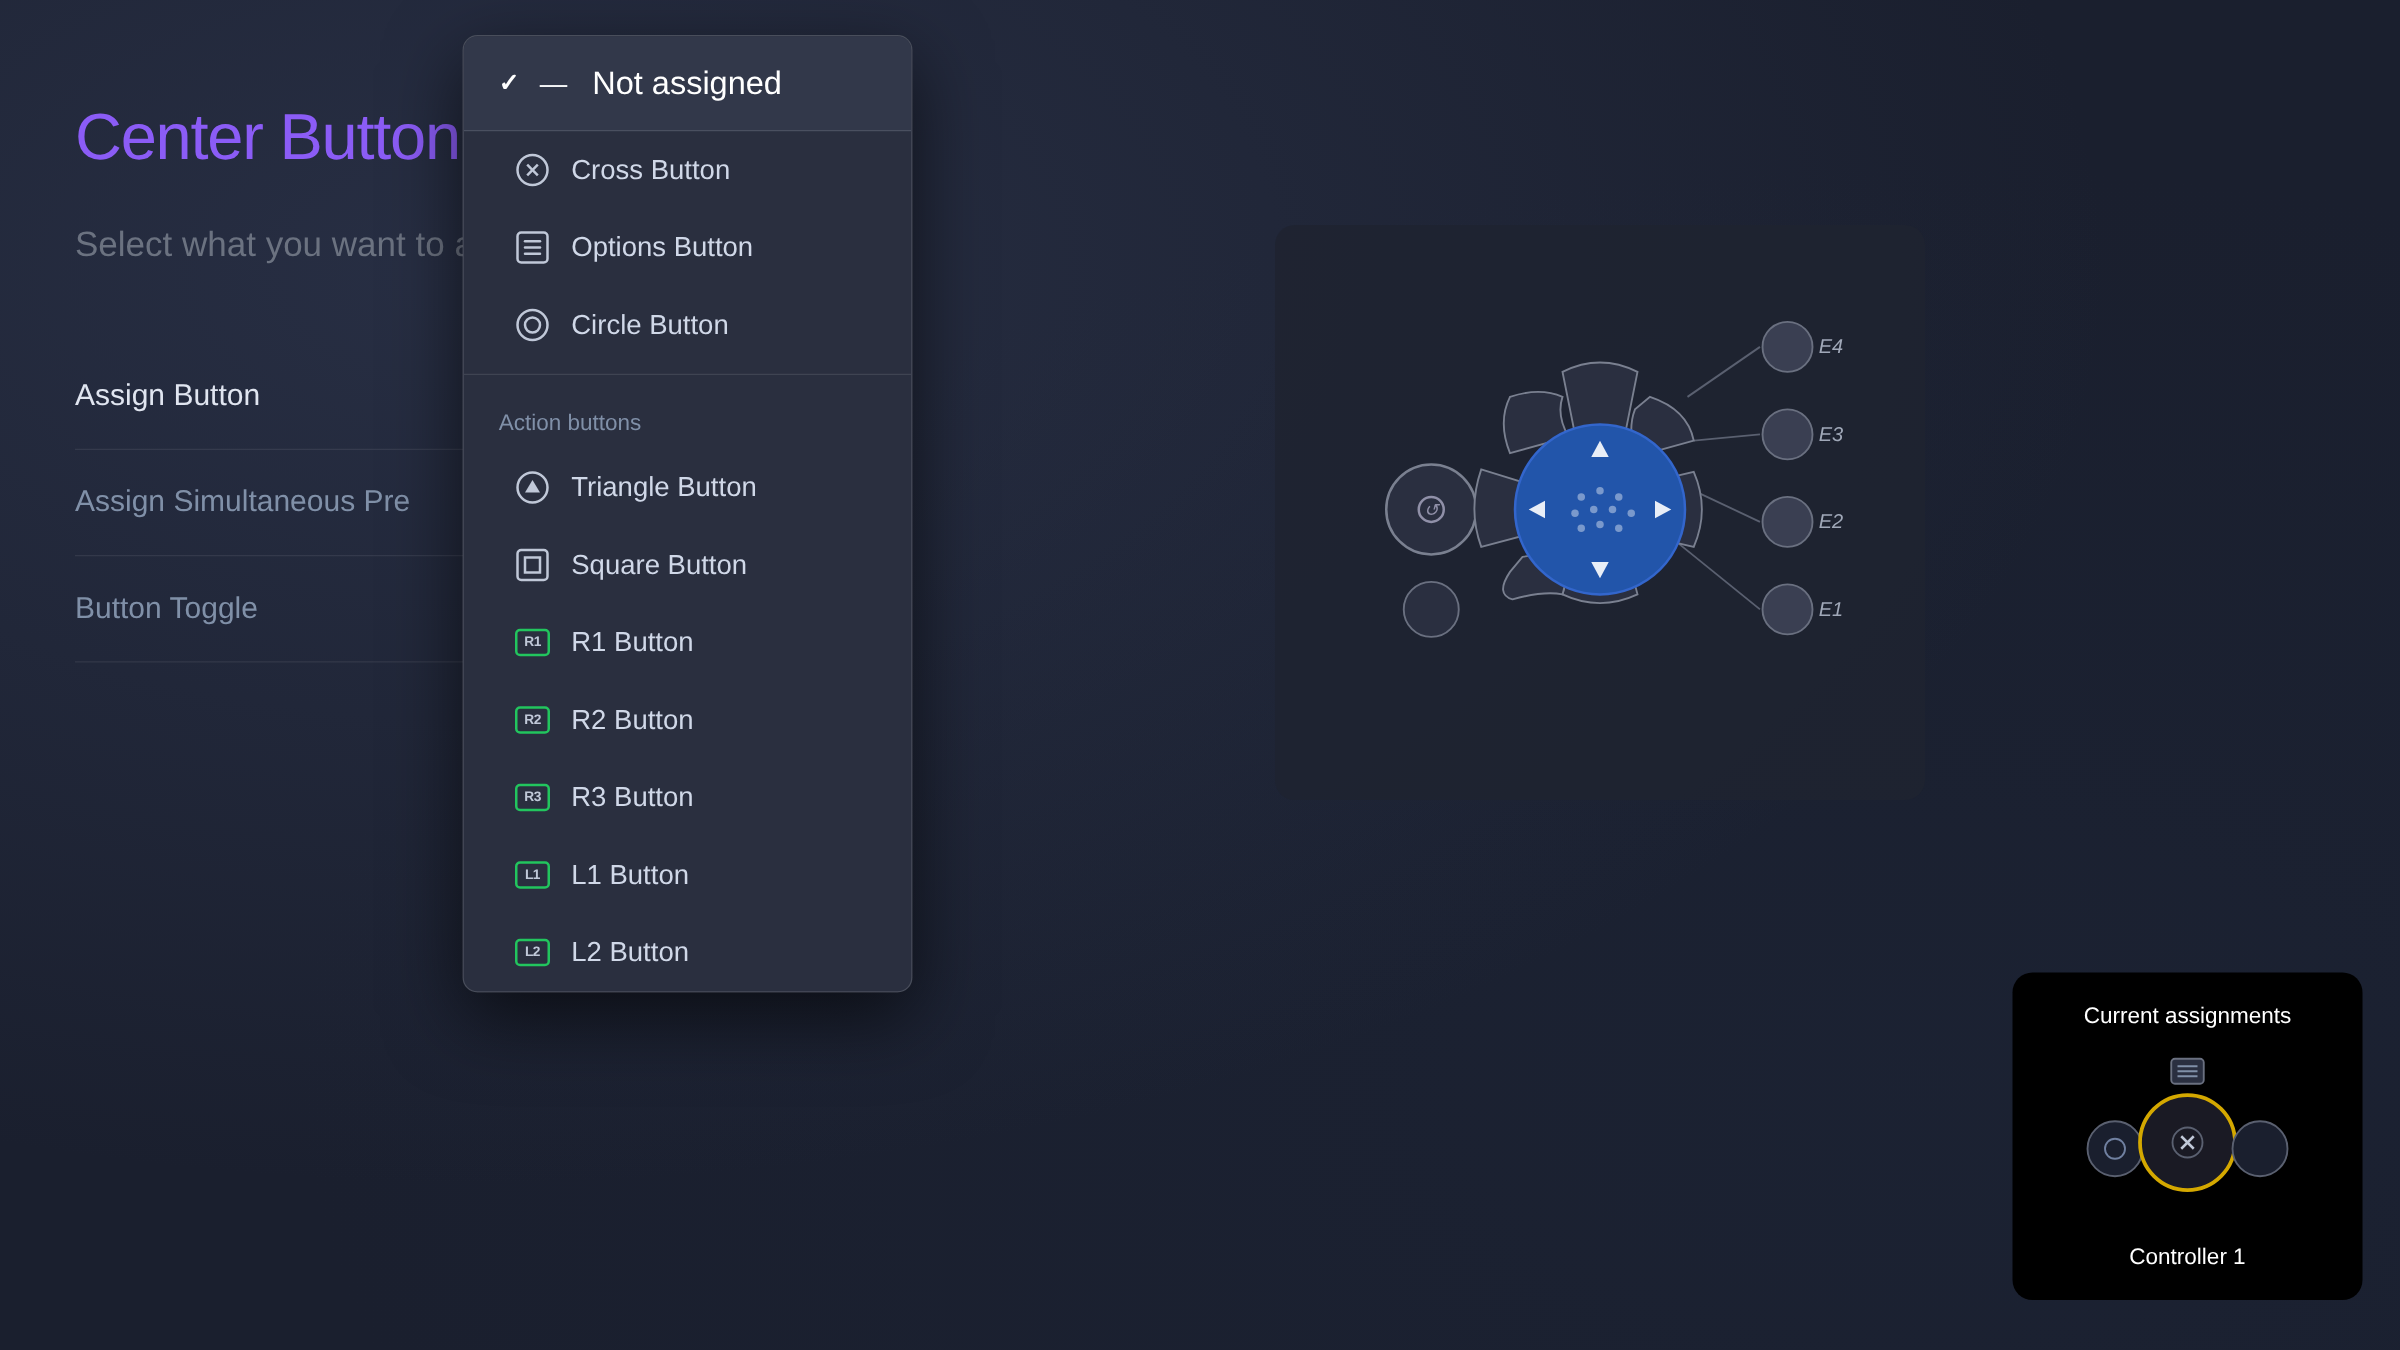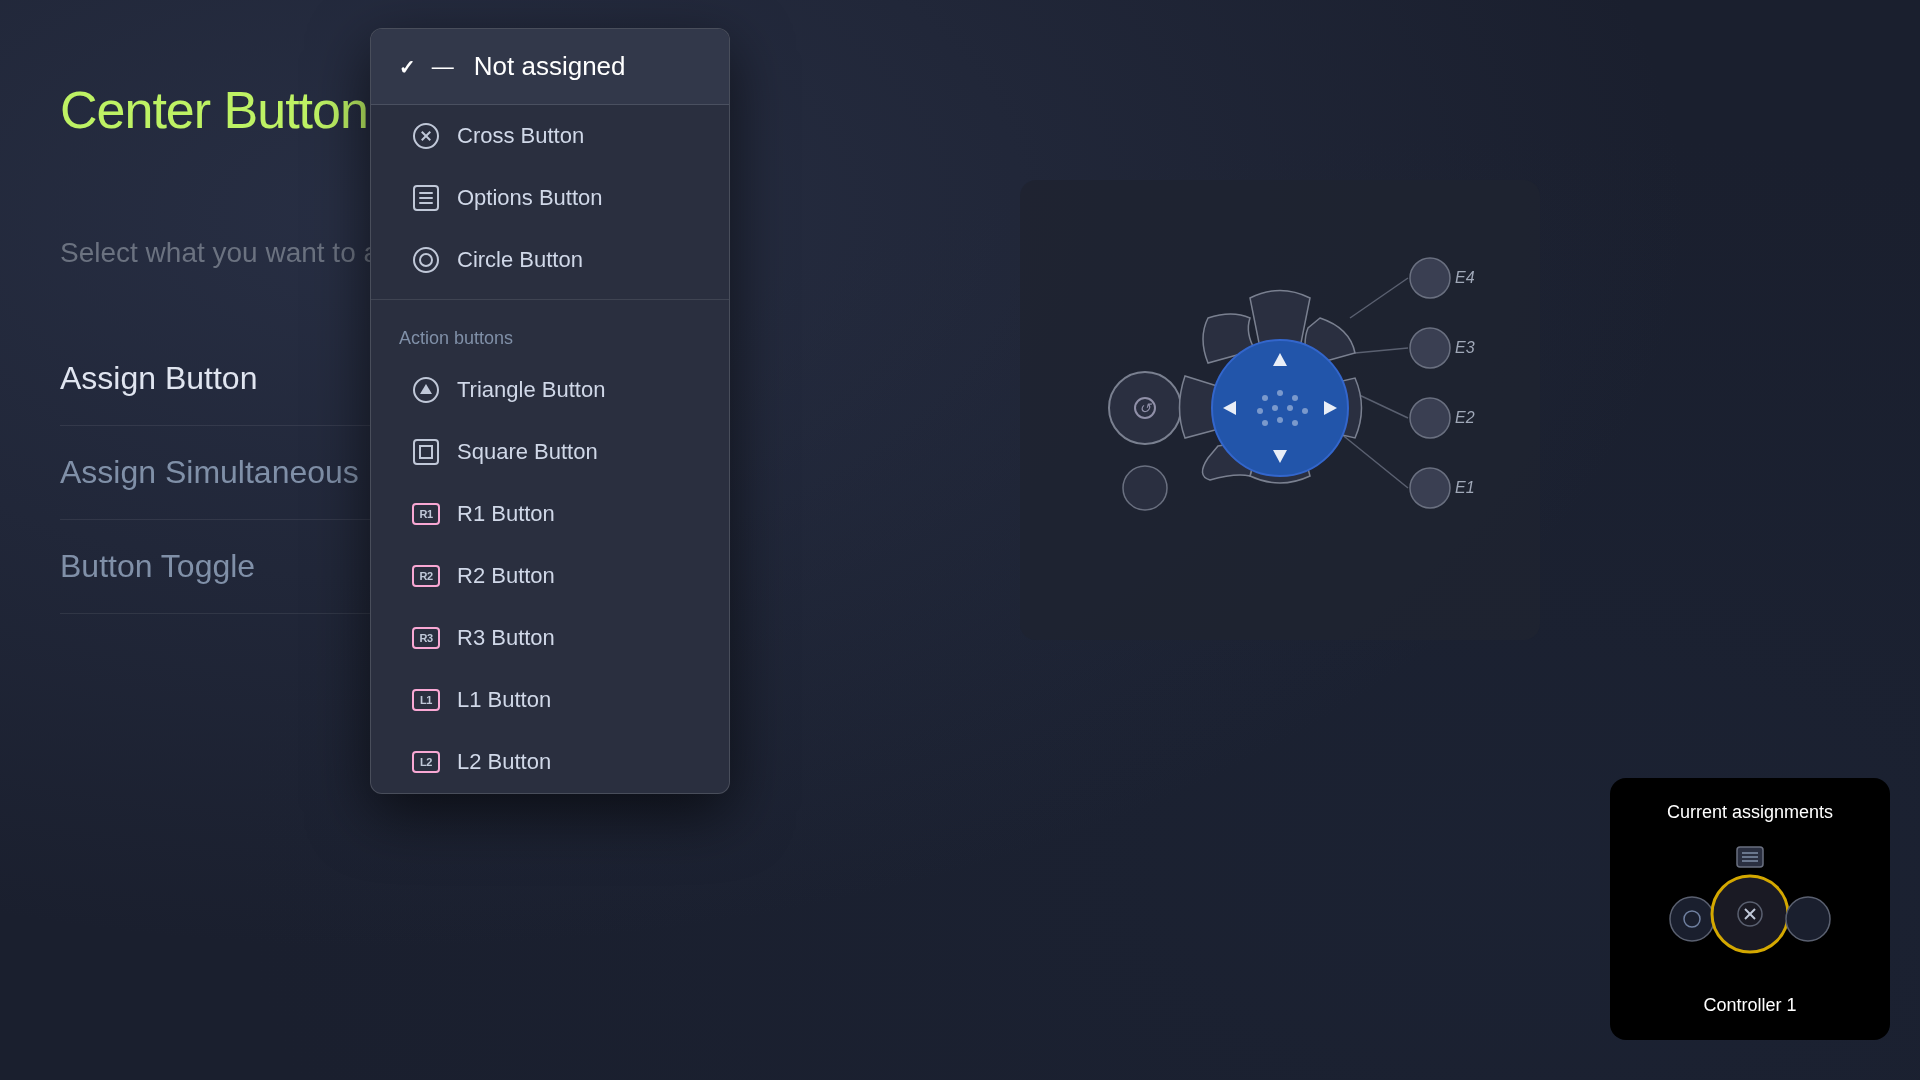--- a/index.html
+++ b/index.html
@@ -29,42 +29,42 @@
       height: 1080px;
       padding: 80px 60px;
       display: flex;
       flex-direction: column;
       gap: 0;
     }
 
     .page-title {
       font-size: 52px;
       font-weight: 300;
-      color: #bef264;
-      margin-bottom: 93px;
+      color: #8b5cf6;
+      margin-bottom: 36px;
       letter-spacing: -1px;
     }
 
     .subtitle {
       font-size: 28px;
       color: #6b7280;
       margin-bottom: 60px;
       line-height: 1.4;
     }
 
     .menu-items {
       display: flex;
       flex-direction: column;
       gap: 0;
     }
 
     .menu-item {
       padding: 28px 0;
       border-bottom: 1px solid rgba(255,255,255,0.08);
-      font-size: 32px;
+      font-size: 24px;
       color: #8090a8;
       cursor: pointer;
     }
 
     .menu-item.active {
       color: #e0e5f0;
       font-weight: 400;
     }
 
     
@@ -238,21 +238,21 @@
       content: '';
       width: 10px;
       height: 10px;
       border: 2px solid #c0c8d8;
     }
 
     
     .icon-badge {
       width: 28px;
       height: 22px;
-      border: 2px solid #f9a8d4;
+      border: 2px solid #22c55e;
       border-radius: 4px;
       display: flex;
       align-items: center;
       justify-content: center;
       font-size: 11px;
       font-weight: bold;
       color: #c0c8d8;
       letter-spacing: -0.5px;
     }
 

